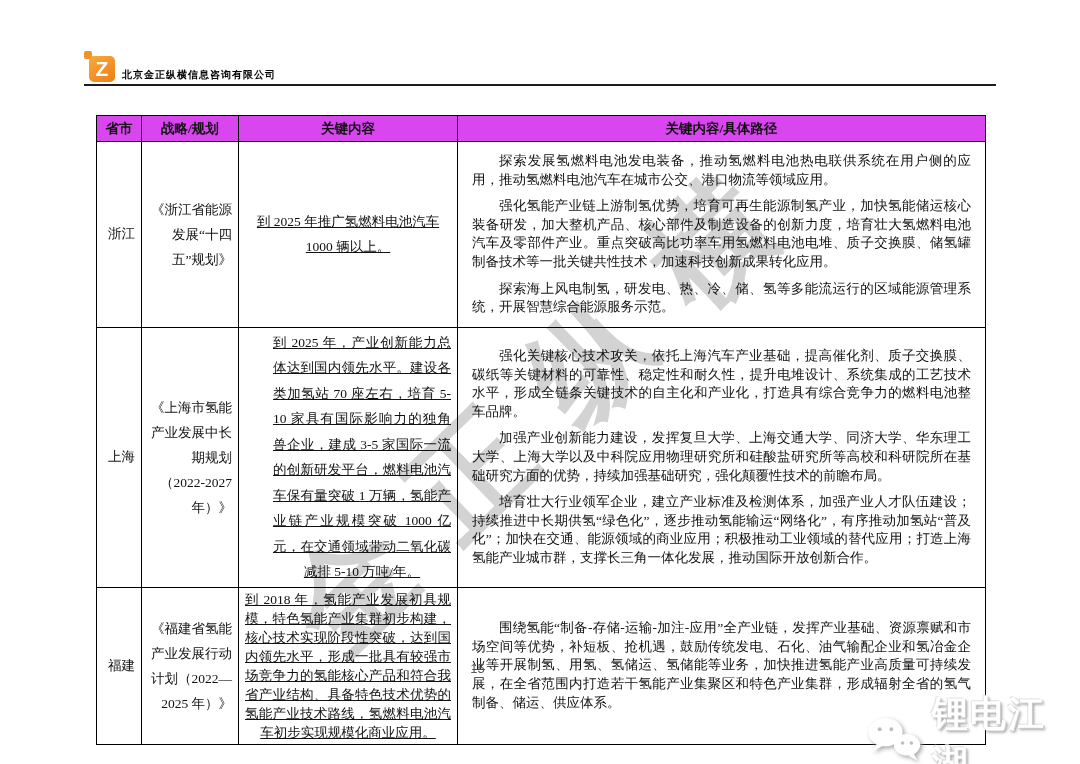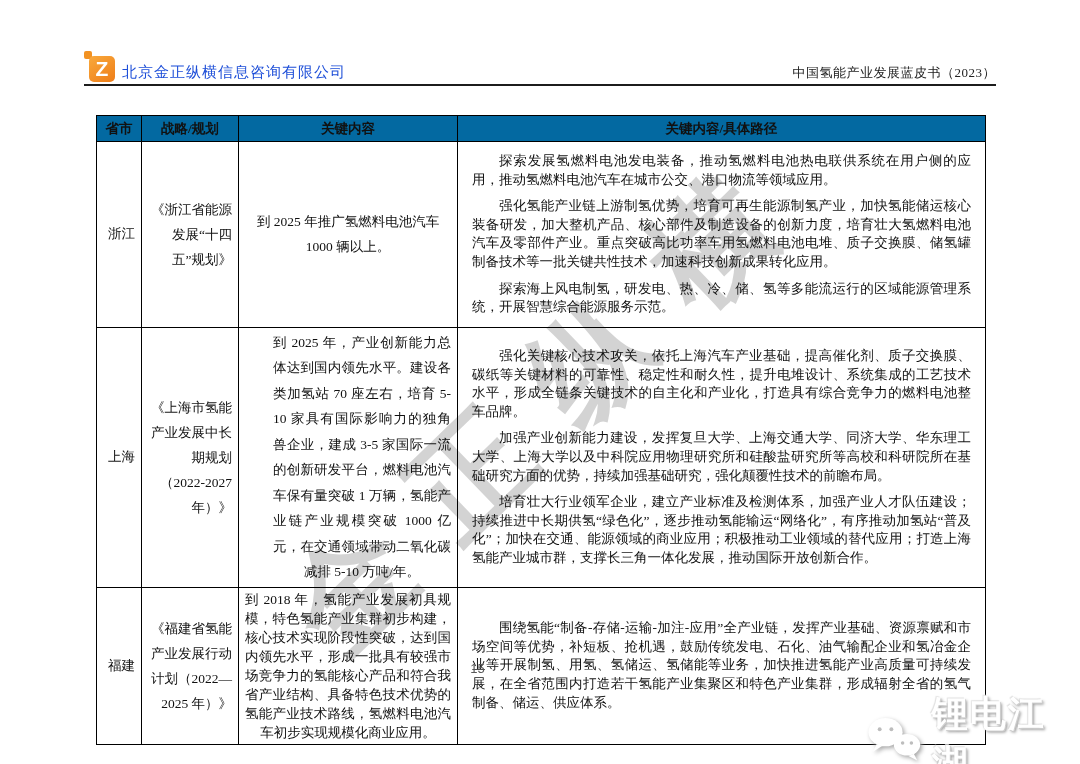--- a/index.html
+++ b/index.html
@@ -16,40 +16,40 @@
   }
   .header-left { display:flex; align-items:flex-end; gap:7px; }
   .logo { position:relative; width:31px; height:31px; flex:0 0 auto; }
   .logo-dot { position:absolute; left:0; top:0; width:8px; height:8px; border-radius:2px;
     background:#f29222; }
   .logo-main { position:absolute; right:0; bottom:0; width:26px; height:26px; border-radius:5px;
     background:linear-gradient(145deg,#f9a93c 0%,#ee7d18 100%);
     display:flex; align-items:center; justify-content:center; }
   .logo-z { color:#ffffff; font-family:"Liberation Sans",sans-serif; font-weight:bold;
     font-size:21px; line-height:1; transform:translateY(-1px); }
-  .company-name { font-size:15px; font-weight:normal; letter-spacing:1px; color:#1d4ed8; }
+  .company-name { font-size:10px; font-weight:bold; letter-spacing:1px; color:#000000; }
   .book-title { font-size:13px; color:#222; letter-spacing:0.5px; }
 
   
   .policy-table {
     position:absolute; left:96px; top:115px; border-collapse:collapse; table-layout:fixed;
     font-size:13.5px; color:#111;
   }
   .policy-table th, .policy-table td { border:1px solid #000; box-sizing:border-box; }
   .policy-table thead th {
-    background:#0369a1; height:26px; font-size:13.5px; font-weight:bold;
+    background:#d946ef; height:26px; font-size:13.5px; font-weight:bold;
     text-align:center; padding:0 2px;
   }
   .policy-table td { vertical-align:middle; padding:2px 6px; }
   tr.r1 { height:155px; }
   tr.r2 { height:205px; }
   tr.r3 { height:155px; }
   .cell-province { text-align:right; }
   .cell-plan { text-align:right; line-height:25px; padding:2px 8px; }
-  .cell-key { padding:2px 11px; text-align:justify; text-align-last:center; }
+  .cell-key { padding:2px 11px; text-align:justify; text-align-last:center;text-decoration:underline; }
   tr.r1 .cell-key { line-height:25px; text-align:center; text-align-last:auto; }
   tr.r2 .cell-key { line-height:25.5px;padding-left:34px; }
   tr.r3 .cell-key { line-height:19px; }
   .cell-path { padding:4px 9px; vertical-align:middle; }
   .cell-path p { margin:8px; text-indent:2em; text-align:justify; line-height:18.6px; }
 
   
   .page-number {
     position:absolute; left:0; top:661px; width:955px; text-align:center;
     font-family:"Liberation Sans","DejaVu Sans",sans-serif; font-size:13px; color:#595959;
@@ -85,21 +85,20 @@
   <div class="page-header">
     <div class="header-left">
       <div class="logo">
         <div class="logo-dot"></div>
         <div class="logo-main">
           <span class="logo-z">Z</span>
         </div>
       </div>
       <span class="company-name">北京金正纵横信息咨询有限公司</span>
     </div>
-    <span class="book-title">中国氢能产业发展蓝皮书（2023）</span>
   </div>
 
   <table class="policy-table">
     <colgroup>
       <col style="width:45px">
         <col style="width:97px">
       <col style="width:219px">
         <col style="width:528px">
     </colgroup>
     <thead>

